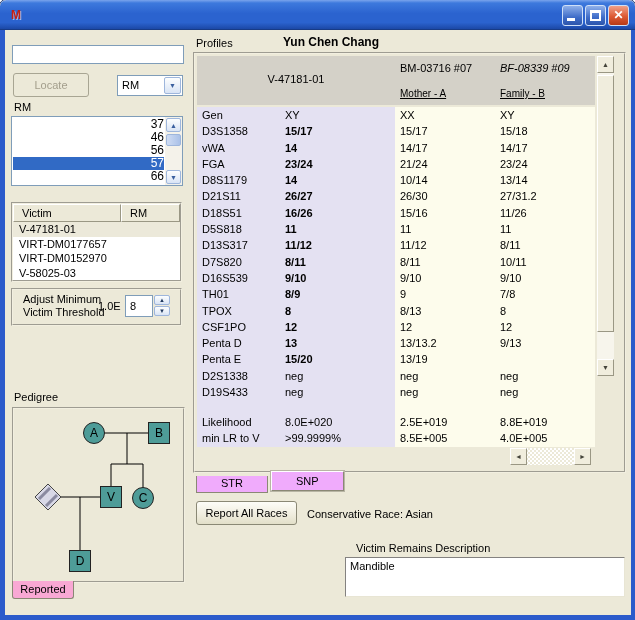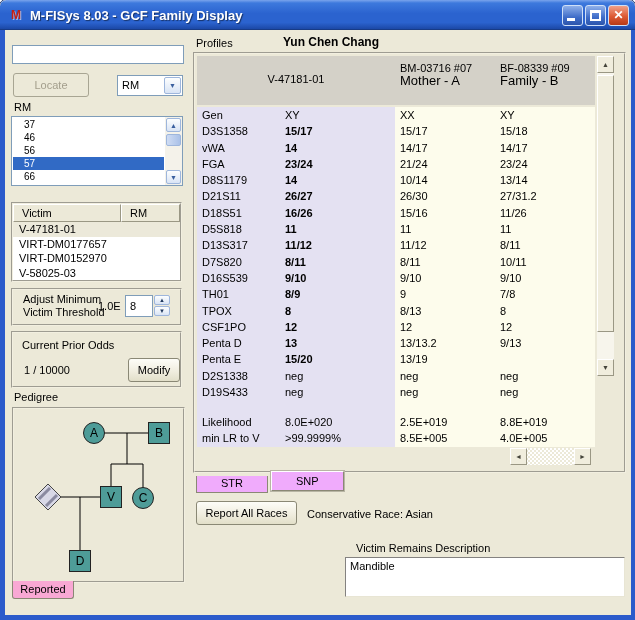--- a/index.html
+++ b/index.html
@@ -27,21 +27,21 @@
   .frame-bottom{left:0;bottom:0;width:635px;height:5px;}
   
   .txt{font-size:11px;color:#000;}
   .sunken{background:#fff;border:1px solid;border-color:#7F9DB9;}
   .groove{border:2px groove #f2efe0;}
   .btn{background:linear-gradient(180deg,#fdfdf8,#efecdd 60%,#e2dfc9);border:1px solid #8a8875;border-radius:3px;
     font-size:11px;color:#000;text-align:center;}
   .btn.disabled{color:#a39e8c;border-color:#a8a593;background:#ece9d8;}
   .abs{position:absolute;}
   
-  .list-item{height:13px;line-height:13px;font-size:10px;padding-left:11px;color:#000;}
+  .list-item{height:13px;line-height:13px;font-size:12px;padding-left:11px;color:#000;text-align:right;}
   .list-item.sel-blue{background:#316AC5;color:#fff;}
   .vlist-item{height:14.5px;line-height:14.5px;font-size:11px;padding-left:6px;}
   .vlist-item.sel-soft{background:#ECE9DA;}
   .colhead{background:#ECE9D8;border:1px solid;border-color:#fff #9a9784 #9a9784 #fff;
     font-size:11px;line-height:16px;padding-left:8px;}
   
   .sb-btn-xp{background:linear-gradient(180deg,#fdfefe,#d9e4f5);border:1px solid #9eb6dc;border-radius:2px;
     color:#3a5f9e;font-size:7px;text-align:center;}
   .sb-thumb-xp{background:linear-gradient(90deg,#cfdcf3,#aac1e8);border:1px solid #9eb6dc;border-radius:2px;}
   
@@ -52,21 +52,21 @@
     background-image:linear-gradient(45deg,#ece9d8 25%,transparent 25%,transparent 75%,#ece9d8 75%),
                      linear-gradient(45deg,#ece9d8 25%,transparent 25%,transparent 75%,#ece9d8 75%);
     background-size:4px 4px;background-position:0 0,2px 2px;}
   
   .grid{position:absolute;left:197px;top:56px;width:398px;height:391px;}
   .grid .bg-left{position:absolute;left:0;top:51px;width:198px;bottom:0;background:#E4E1F2;}
   .grid .bg-right{position:absolute;left:198px;top:51px;width:200px;bottom:0;background:#FDFCEC;}
   .grid-header{position:absolute;left:0;top:0;width:398px;height:49px;background:#D4D1C8;}
   .gh-victim{position:absolute;left:0;top:17px;width:198px;text-align:center;font-size:11px;}
   .gh-id{position:absolute;top:6px;font-size:11px;}
-  .gh-rel{position:absolute;top:17px;font-size:13px;}
+  .gh-rel{position:absolute;top:32px;font-size:10px;text-decoration:underline;}
   .grid-body{position:absolute;left:0;top:51px;width:398px;}
   .grid-summary{position:absolute;left:0;top:358px;width:471px;}
   .grid-row{display:flex;height:16.3px;line-height:16.3px;}
   .cell{font-size:11px;padding-left:5px;overflow:hidden;white-space:nowrap;}
   .cell.locus{width:83px;}
   .cell.victim{width:115px;}
   .cell.mother{width:100px;}
   .cell.father{width:100px;}
   .cell.b{font-weight:bold;}
   
@@ -86,21 +86,20 @@
   .spin-btn{width:16px;height:10px;font-size:6px;line-height:9px;text-align:center;color:#21395e;
     background:linear-gradient(180deg,#fdfefe,#d9e4f5);border:1px solid #9eb6dc;border-radius:2px;}
 </style>
 </head>
 <body>
 
 <div class="window">
 
   <div class="titlebar">
     <div class="app-icon">M</div>
-    <div class="title-text">M-FISys 8.03 - GCF Family Display</div>
     <div class="tb-buttons">
       <div class="tb-btn">
           <div class="glyph-min"></div>
         </div>
       <div class="tb-btn">
           <div class="glyph-max"></div>
         </div>
       <div class="tb-btn close"><span>✕</span></div>
     </div>
   </div>
@@ -158,25 +157,20 @@
     <div class="txt" style="position:absolute;left:85px;top:10px;">1.0E</div>
     <div class="abs sunken" style="left:112px;top:5px;width:28px;height:22px;">
       <span class="txt" style="position:absolute;left:4px;top:4px;">8</span>
     </div>
     <div style="position:absolute;left:141px;top:5px;">
       <div class="spin-btn"><span>▲</span></div>
       <div class="spin-btn" style="margin-top:1px;"><span>▼</span></div>
     </div>
   </div>
 
-  <div class="abs groove" style="left:11px;top:331px;width:171px;height:57px;">
-    <div class="txt" style="position:absolute;left:9px;top:6px;">Current Prior Odds</div>
-    <div class="txt" style="position:absolute;left:11px;top:31px;">1 / 10000</div>
-    <button class="abs btn" style="left:115px;top:25px;width:52px;height:24px;">Modify</button>
-  </div>
 
   <div class="abs txt" style="left:14px;top:391px;">Pedigree</div>
   <div class="abs groove" style="left:12px;top:407px;width:173px;height:176px;background:#ECE9D8;">
     <svg id="ped-svg" width="169" height="172">
       <line class="ped-line" x1="90" y1="24" x2="135" y2="24"></line>
       <line class="ped-line" x1="113" y1="24" x2="113" y2="55"></line>
       <line class="ped-line" x1="97" y1="55" x2="129" y2="55"></line>
       <line class="ped-line" x1="97" y1="55" x2="97" y2="78"></line>
       <line class="ped-line" x1="129" y1="55" x2="129" y2="79"></line>
       <line class="ped-line" x1="46" y1="88" x2="87" y2="88"></line>
@@ -215,21 +209,21 @@
 
   <div class="abs groove" style="left:193px;top:52px;width:433px;height:421px;"></div>
 
   <div class="grid">
     <div class="bg-left"></div>
     <div class="bg-right"></div>
     <div class="grid-header">
       <div class="gh-victim">V-47181-01</div>
       <div class="gh-id" style="left:203px;">BM-03716 #07</div>
       <div class="gh-rel" style="left:203px;">Mother - A</div>
-      <div class="gh-id" style="left:303px;">BF-08339 #09</div>
+      <div class="gh-id" style="left:303px;font-style:italic;">BF-08339 #09</div>
       <div class="gh-rel" style="left:303px;">Family - B</div>
     </div>
     <div class="grid-body" id="grid-body">
         <div class="grid-row">
           <div class="cell locus">Gen</div>
           <div class="cell victim">XY</div>
           <div class="cell mother">XX</div>
           <div class="cell father">XY</div>
         </div>
         <div class="grid-row">

